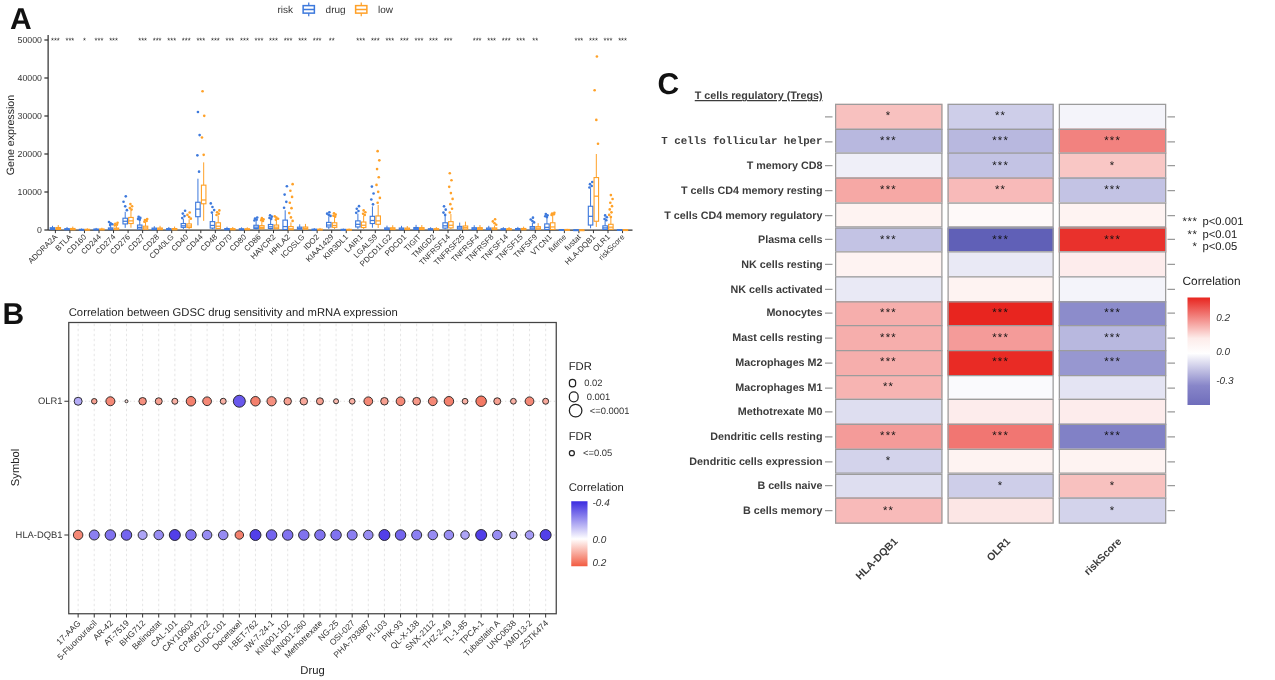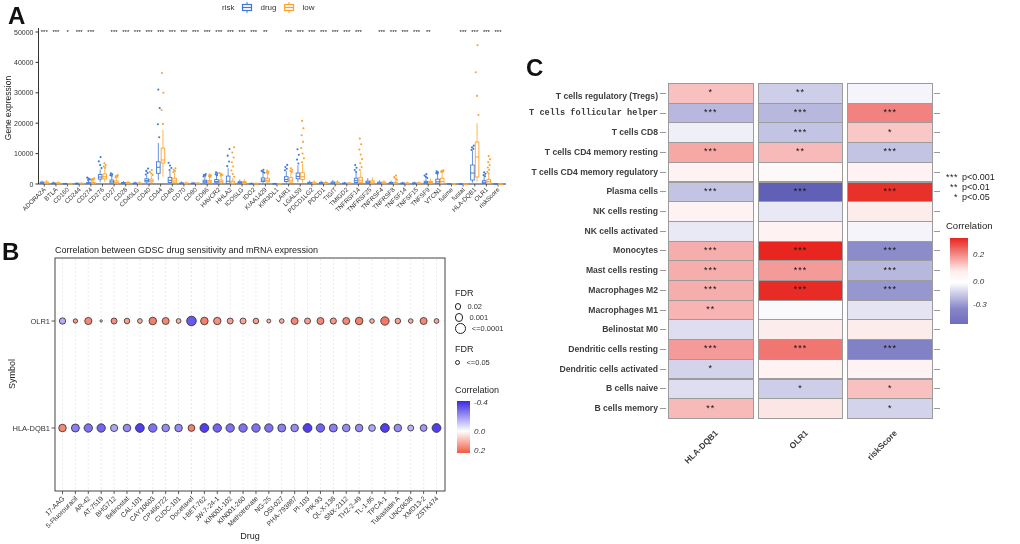--- a/index.html
+++ b/index.html
@@ -983,27 +983,27 @@
           <span>p&lt;0.01</span>
         </div>
         <div class="sigrow">
           <span class="sigstars">*</span>
           <span>p&lt;0.05</span>
         </div>
       </div>
     <span class="ctitle" style="left:426px;top:220px;">Correlation</span>
     <div id="barC" class="vbar" style="left: 430px; top: 238px; height: 86px; width: 18px; position: absolute; background: linear-gradient(rgb(232, 37, 31) 0%, rgb(253, 236, 234) 38%, rgb(255, 255, 255) 52%, rgb(136, 134, 201) 82%, rgb(111, 109, 187) 100%);"></div>
     <div id="barCLabels"></div>
-  <div class="rowlab" style="left: 0px; width: 138px; top: 92px;">T cells regulatory (Tregs)</div>
+  <div class="rowlab" style="left: 0px; width: 138px; top: 72px; text-decoration: underline;">T cells regulatory (Tregs)</div>
       <div class="htick" style="left: 140px; width: 6px; top: 92.85px;"></div>
       <div class="htick" style="left: 414px; width: 6px; top: 92.85px;"></div>
       <div class="rowlab" style="left: 0px; width: 138px; top: 108.55px; font-family: Liberation Mono, monospace;">T cells follicular helper</div>
       <div class="htick" style="left: 140px; width: 6px; top: 112.55px;"></div>
       <div class="htick" style="left: 414px; width: 6px; top: 112.55px;"></div>
-      <div class="rowlab" style="left: 0px; width: 138px; top: 128.25px;">T cells CD8</div>
+      <div class="rowlab" style="left: 0px; width: 138px; top: 128.25px;">T memory CD8</div>
       <div class="htick" style="left: 140px; width: 6px; top: 132.25px;"></div>
       <div class="htick" style="left: 414px; width: 6px; top: 132.25px;"></div>
       <div class="rowlab" style="left: 0px; width: 138px; top: 147.95px;">T cells CD4 memory resting</div>
       <div class="htick" style="left: 140px; width: 6px; top: 151.95px;"></div>
       <div class="htick" style="left: 414px; width: 6px; top: 151.95px;"></div>
       <div class="rowlab" style="left: 0px; width: 138px; top: 167.65px;">T cells CD4 memory regulatory</div>
       <div class="htick" style="left: 140px; width: 6px; top: 171.65px;"></div>
       <div class="htick" style="left: 414px; width: 6px; top: 171.65px;"></div>
       <div class="rowlab" style="left: 0px; width: 138px; top: 187.35px;">Plasma cells</div>
       <div class="htick" style="left: 140px; width: 6px; top: 191.35px;"></div>
@@ -1019,27 +1019,27 @@
       <div class="htick" style="left: 414px; width: 6px; top: 250.45px;"></div>
       <div class="rowlab" style="left: 0px; width: 138px; top: 266.15px;">Mast cells resting</div>
       <div class="htick" style="left: 140px; width: 6px; top: 270.15px;"></div>
       <div class="htick" style="left: 414px; width: 6px; top: 270.15px;"></div>
       <div class="rowlab" style="left: 0px; width: 138px; top: 285.85px;">Macrophages M2</div>
       <div class="htick" style="left: 140px; width: 6px; top: 289.85px;"></div>
       <div class="htick" style="left: 414px; width: 6px; top: 289.85px;"></div>
       <div class="rowlab" style="left: 0px; width: 138px; top: 305.55px;">Macrophages M1</div>
       <div class="htick" style="left: 140px; width: 6px; top: 309.55px;"></div>
       <div class="htick" style="left: 414px; width: 6px; top: 309.55px;"></div>
-      <div class="rowlab" style="left: 0px; width: 138px; top: 325.25px;">Belinostat M0</div>
+      <div class="rowlab" style="left: 0px; width: 138px; top: 325.25px;">Methotrexate M0</div>
       <div class="htick" style="left: 140px; width: 6px; top: 329.25px;"></div>
       <div class="htick" style="left: 414px; width: 6px; top: 329.25px;"></div>
       <div class="rowlab" style="left: 0px; width: 138px; top: 344.95px;">Dendritic cells resting</div>
       <div class="htick" style="left: 140px; width: 6px; top: 348.95px;"></div>
       <div class="htick" style="left: 414px; width: 6px; top: 348.95px;"></div>
-      <div class="rowlab" style="left: 0px; width: 138px; top: 364.65px;">Dendritic cells activated</div>
+      <div class="rowlab" style="left: 0px; width: 138px; top: 364.65px;">Dendritic cells expression</div>
       <div class="htick" style="left: 140px; width: 6px; top: 368.65px;"></div>
       <div class="htick" style="left: 414px; width: 6px; top: 368.65px;"></div>
       <div class="rowlab" style="left: 0px; width: 138px; top: 384.35px;">B cells naive</div>
       <div class="htick" style="left: 140px; width: 6px; top: 388.35px;"></div>
       <div class="htick" style="left: 414px; width: 6px; top: 388.35px;"></div>
       <div class="rowlab" style="left: 0px; width: 138px; top: 404.05px;">B cells memory</div>
       <div class="htick" style="left: 140px; width: 6px; top: 408.05px;"></div>
       <div class="htick" style="left: 414px; width: 6px; top: 408.05px;"></div>
       <div class="collab" style="left: 100.833px; top: 427.9px;">HLA-DQB1</div>
       <div class="collab" style="left: 190.5px; top: 427.9px;">OLR1</div>

